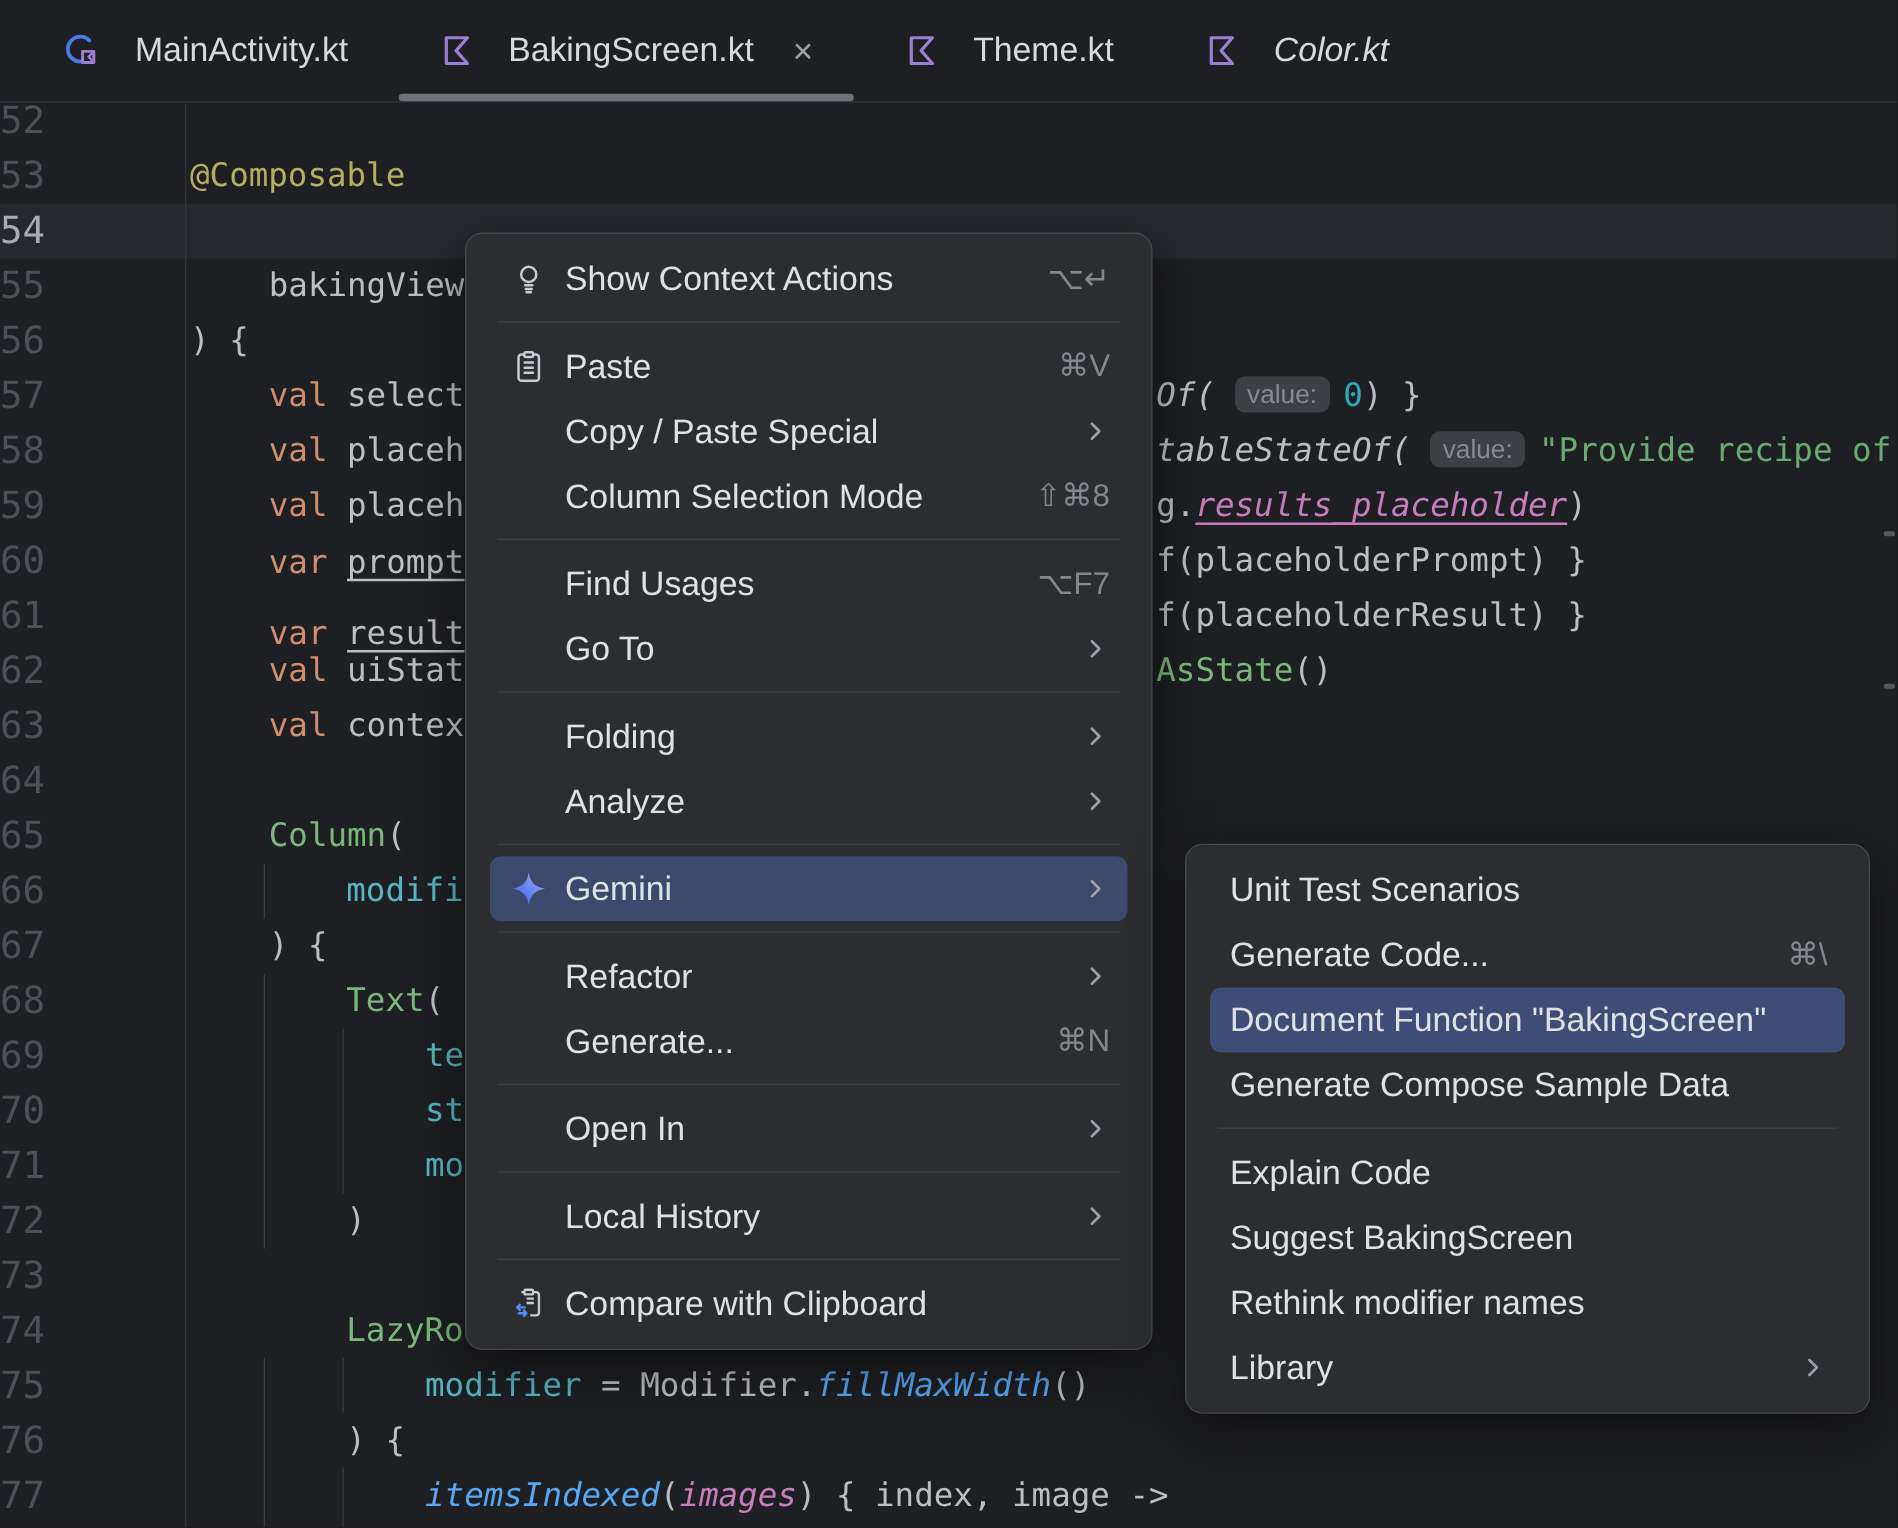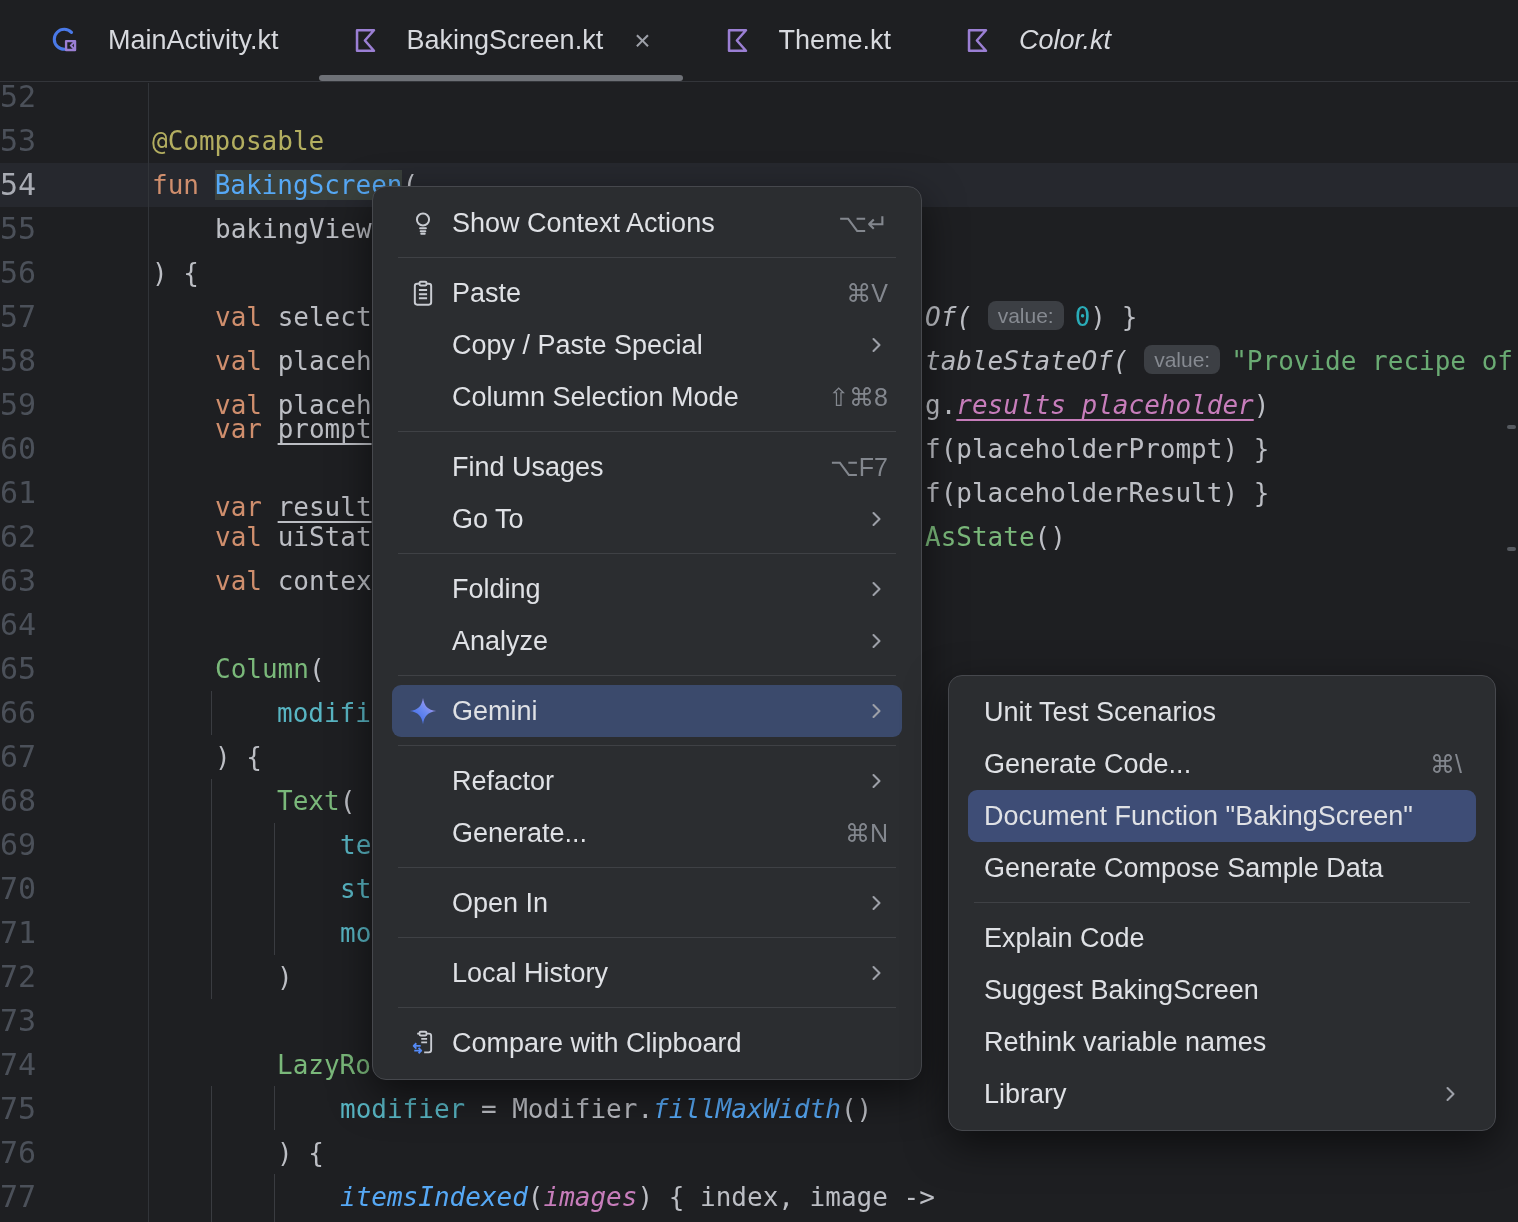--- a/index.html
+++ b/index.html
@@ -105,36 +105,35 @@
       <div class="guide" style="left: 211px; top: 608px; height: 44px;"></div>
       <div class="guide" style="left: 211px; top: 696px; height: 220px;"></div>
       <div class="guide" style="left: 211px; top: 1003px; height: 136px;"></div>
       <div class="guide" style="left: 274px; top: 740px; height: 132px;"></div>
       <div class="guide" style="left: 274px; top: 1003px; height: 44px;"></div>
       <div class="guide" style="left: 274px; top: 1091px; height: 48px;"></div>
       <div class="ln" style="top: -8px;">52</div>
       <div class="ln" style="top: 36px;">53</div>
       <div class="code-row" style="left: 152px; top: 36px;"><span class="ann">@Composable</span></div>
       <div class="ln cur" style="top: 80px;">54</div>
-      <div class="code-row" style="left: 152px; top: 80px;"><span class="kw">fun </span><span class="fn hl">BakingScreen</span><span class="pl">(</span></div>
       <div class="ln" style="top: 124px;">55</div>
       <div class="code-row" style="left: 215px; top: 124px;"><span class="pl">bakingView</span></div>
       <div class="ln" style="top: 168px;">56</div>
       <div class="code-row" style="left: 152px; top: 168px;"><span class="pl">) {</span></div>
       <div class="ln" style="top: 212px;">57</div>
       <div class="code-row" style="left: 215px; top: 212px;"><span class="kw">val </span><span class="pl">select</span></div>
       <div class="code-row" style="left: 925px; top: 212px;"><span class="it">Of( </span><span class="pill">value:</span><span class="num">0</span><span class="pl">) }</span></div>
       <div class="ln" style="top: 256px;">58</div>
       <div class="code-row" style="left: 215px; top: 256px;"><span class="kw">val </span><span class="pl">placeh</span></div>
       <div class="code-row" style="left: 925px; top: 256px;"><span class="it">tableStateOf( </span><span class="pill">value:</span><span class="str">"Provide recipe of</span></div>
       <div class="ln" style="top: 300px;">59</div>
       <div class="code-row" style="left: 215px; top: 300px;"><span class="kw">val </span><span class="pl">placeh</span></div>
       <div class="code-row" style="left: 925px; top: 300px;"><span class="pl">g.</span><span class="pinki und">results_placeholder</span><span class="pl">)</span></div>
       <div class="ln" style="top: 344px;">60</div>
-      <div class="code-row" style="left: 215px; top: 324px;"><span class="kw">var </span><span class="pl und">prompt</span></div>
+      <div class="code-row" style="left: 215px; top: 345px;"><span class="kw">var </span><span class="pl und">prompt</span></div>
       <div class="code-row" style="left: 925px; top: 344px;"><span class="pl">f(placeholderPrompt) }</span></div>
       <div class="ln" style="top: 388px;">61</div>
       <div class="code-row" style="left: 215px; top: 388px; margin-top: 14px;"><span class="kw">var </span><span class="pl und">result</span></div>
       <div class="code-row" style="left: 925px; top: 388px;"><span class="pl">f(placeholderResult) }</span></div>
       <div class="ln" style="top: 432px;">62</div>
       <div class="code-row" style="left: 215px; top: 432px;"><span class="kw">val </span><span class="pl">uiStat</span></div>
       <div class="code-row" style="left: 925px; top: 432px;"><span class="green">AsState</span><span class="pl">()</span></div>
       <div class="ln" style="top: 476px;">63</div>
       <div class="code-row" style="left: 215px; top: 476px;"><span class="kw">val </span><span class="pl">contex</span></div>
       <div class="ln" style="top: 520px;">64</div>
@@ -322,21 +321,21 @@
         <span class="mi-label">Generate Compose Sample Data</span>
       </div>
       <div class="sep"></div>
       <div class="menu-item">
         <span class="mi-label">Explain Code</span>
       </div>
       <div class="menu-item">
         <span class="mi-label">Suggest BakingScreen</span>
       </div>
       <div class="menu-item">
-        <span class="mi-label">Rethink variable names</span>
+        <span class="mi-label">Rethink modifier names</span>
       </div>
       <div class="menu-item">
         <span class="mi-label">Library</span>
         <span class="mi-arrow">
           <svg width="24" height="24" viewBox="0 0 24 24" fill="none" stroke="#9da0a8" stroke-width="2.1" stroke-linecap="round" stroke-linejoin="round">
             <path d="M9.5 6 L15.5 12 L9.5 18"></path>
           </svg>
         </span>
       </div>
     </div>

